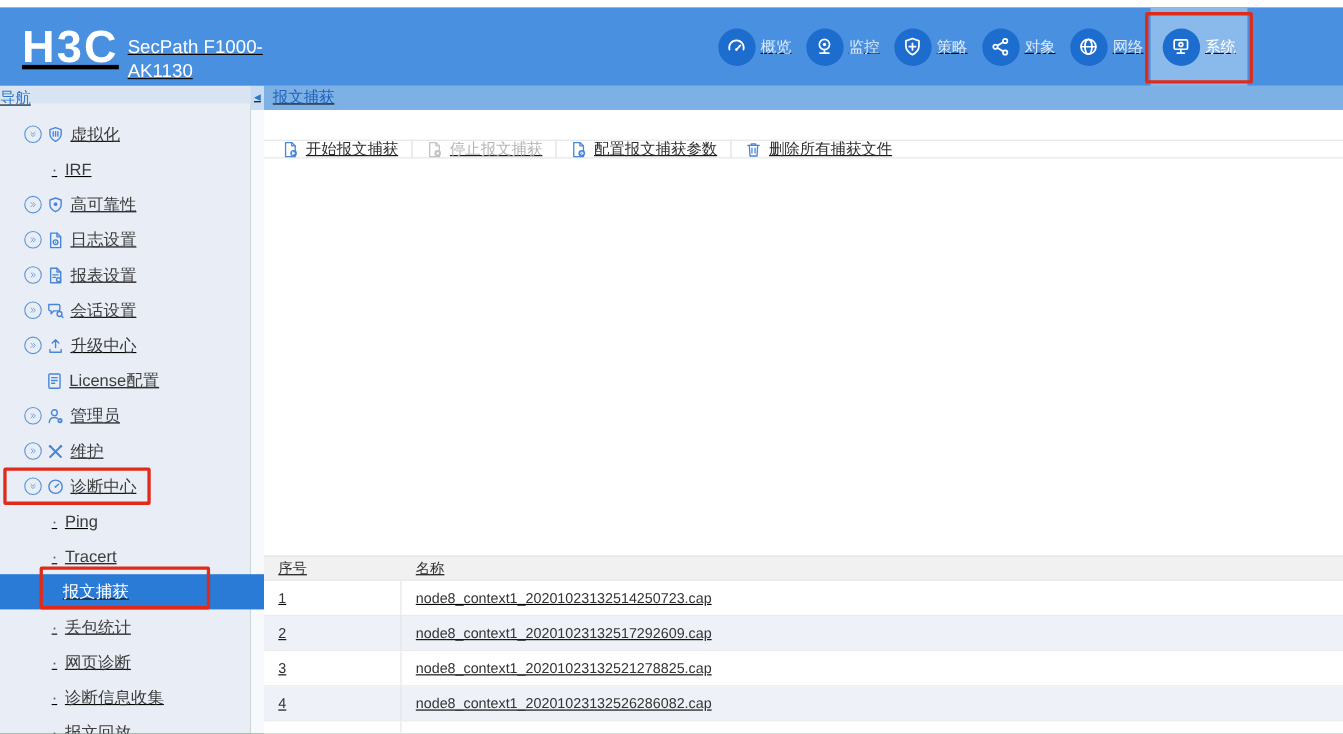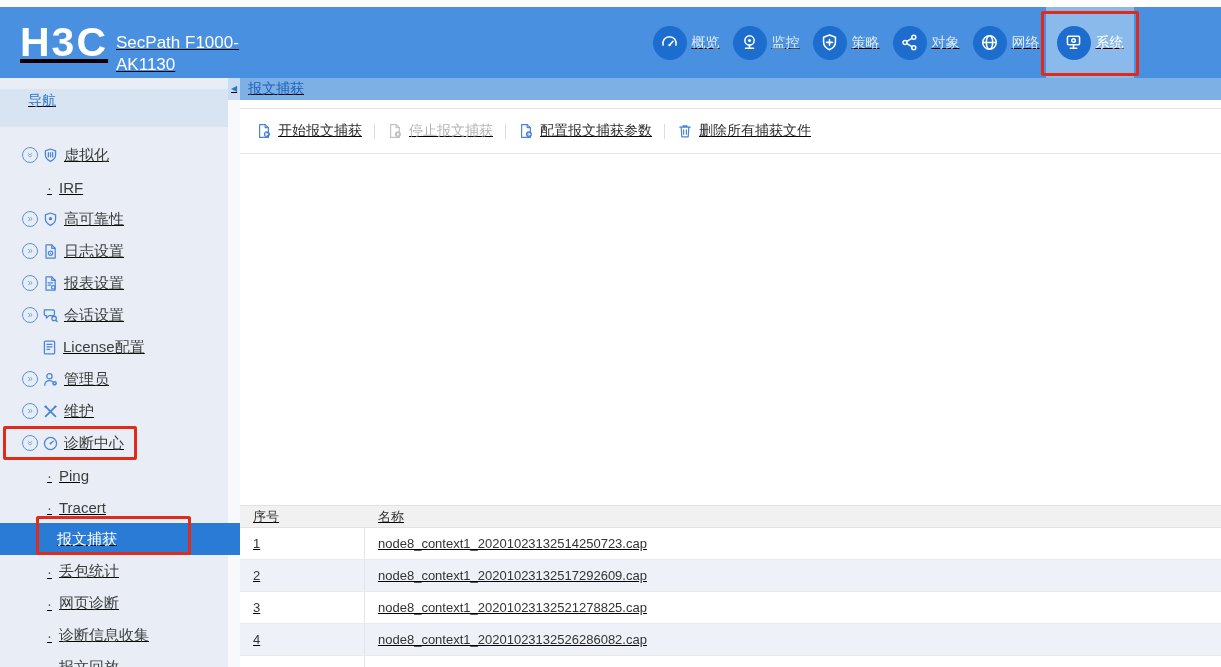--- a/index.html
+++ b/index.html
@@ -16,41 +16,41 @@
   .top-nav{margin-left:auto;margin-right:87px;display:flex;height:100%;}
   .nav-btn{width:80px;display:flex;align-items:center;justify-content:center;gap:5px;position:relative;cursor:pointer;}
   .nav-btn.active{width:88px;background:#8abaeb;}
   .nav-circle{width:34px;height:34px;border-radius:50%;background:#1d6dce;color:#fff;display:flex;align-items:center;justify-content:center;}
   .nav-circle svg{width:19px;height:19px;display:block;}
   .nav-btn .lbl{font-size:14px;color:#dcebfa;}
   .nav-btn.active .lbl{color:#fff;}
   
   .app{display:flex;height:589px;}
   .sidebar{width:228px;background:#e9eef6;position:relative;flex:none;}
-  .sidebar-title{height:38px;background:#d9e4f2;color:#2f77c8;font-size:14px;line-height:22px;padding-left:28px;margin-top:11px;}
+  .sidebar-title{height:16px;background:#d9e4f2;color:#2f77c8;font-size:14px;line-height:22px;padding-left:0;}
   .nav-list{padding-top:12px;}
   .nav-item{height:32px;display:flex;align-items:center;font-size:15px;color:#3c3c3c;cursor:pointer;position:relative;box-sizing:border-box;}
   .nav-item.group{padding-left:22px;}
   .nav-item.leaf{padding-left:41px;text-align:center;}
   .nav-item.sub{padding-left:47px;}
   .chev{width:14px;height:14px;border:1px solid #5b93d8;border-radius:50%;color:#5b93d8;display:flex;align-items:center;justify-content:center;flex:none;margin-right:4px;}
   .chev svg{width:10px;height:10px;display:block;}
   .cat-icon{width:17px;height:17px;color:#4a86d8;flex:none;margin-right:5px;display:flex;align-items:center;justify-content:center;}
   .cat-icon svg{width:17px;height:17px;display:block;}
   .bullet{color:#555;margin-right:7px;}
   .nav-item.selected{background:#2a7bd6;color:#fff;width:240px;z-index:4;padding-left:57px;}
   .collapse-strip{width:12px;background:#f7f9fc;flex:none;cursor:pointer;}
   .strip-top{height:22px;background:#c8ddf4;display:flex;align-items:center;justify-content:center;}
   .collapse-arrow{color:#2f77c8;font-size:8px;line-height:1;}
   
   .content{flex:1;display:flex;flex-direction:column;background:#fff;min-width:0;}
   .tab-strip{height:22px;background:#7db0e4;display:flex;align-items:center;padding-left:8px;flex:none;}
   .tab-label{color:#2063ba;font-size:14px;cursor:pointer;}
   .gap1{height:8px;flex:none;}
-  .toolbar{height:46px;box-sizing:border-box;border-top:1px solid #e4e4e4;border-bottom:1px solid #e4e4e4;display:flex;align-items:center;padding-left:4px;flex:none;}
+  .toolbar{height:17px;box-sizing:border-box;border-top:1px solid #e4e4e4;border-bottom:1px solid #e4e4e4;display:flex;align-items:center;padding-left:4px;flex:none;margin-top:19px;}
   .tb-btn{display:flex;align-items:center;gap:6px;padding:0 12px;font-size:14px;color:#2f2f2f;cursor:pointer;white-space:nowrap;}
   .tb-btn .ticon{color:#4a86d8;display:flex;}
   .tb-btn svg{width:16px;height:16px;display:block;}
   .tb-btn.disabled{color:#b5b5b5;cursor:default;}
   .tb-btn.disabled .ticon{color:#c3c3c3;}
   .tb-sep{width:1px;height:15px;background:#dcdcdc;flex:none;}
   .gap2{height:4px;flex:none;}
   .status-bar{height:26px;background:#69a7e1;color:#2e6cb8;font-size:14px;display:flex;align-items:center;padding-left:12px;flex:none;}
   .spacer{flex:1;}
   
@@ -222,20 +222,34 @@
             </span>
             <span class="cat-icon">
               <svg viewBox="0 0 16 16" fill="none" stroke="currentColor" stroke-width="1.2" stroke-linecap="round" stroke-linejoin="round">
                 <path d="M2.2 2.7h8.2a1.3 1.3 0 0 1 1.3 1.3v2.8a1.3 1.3 0 0 1-1.3 1.3H6.6L4.2 10.5V8.1H3.5a1.3 1.3 0 0 1-1.3-1.3V4a1.3 1.3 0 0 1 1.3-1.3Z"></path>
                 <circle cx="11.4" cy="10.8" r="2.1"></circle>
                 <path d="M13 12.4l1.3 1.3"></path>
               </svg>
             </span>
             <span class="nav-label">会话设置</span>
           </div>
+          <div class="nav-item group">
+            <span class="chev">
+              <svg viewBox="0 0 16 16" fill="none" stroke="currentColor" stroke-width="1.2" stroke-linecap="round" stroke-linejoin="round">
+                <path d="M5.2 5 8 8l-2.8 3M8.6 5l2.8 3-2.8 3"></path>
+              </svg>
+            </span>
+            <span class="cat-icon">
+              <svg viewBox="0 0 16 16" fill="none" stroke="currentColor" stroke-width="1.2" stroke-linecap="round" stroke-linejoin="round">
+                <path d="M8 2.6v6.8M5.2 5.4 8 2.6l2.8 2.8"></path>
+                <path d="M3.2 11v2.4h9.6V11"></path>
+              </svg>
+            </span>
+            <span class="nav-label">升级中心</span>
+          </div>
           <div class="nav-item leaf">
             <span class="cat-icon">
               <svg viewBox="0 0 16 16" fill="none" stroke="currentColor" stroke-width="1.2" stroke-linecap="round" stroke-linejoin="round">
                 <rect x="3.2" y="1.9" width="9.6" height="12.2" rx="1"></rect>
                 <path d="M5.6 5h4.8M5.6 7.4h4.8M5.6 9.8h2.6"></path>
               </svg>
             </span>
             <span class="nav-label">License配置</span>
           </div>
           <div class="nav-item group">

